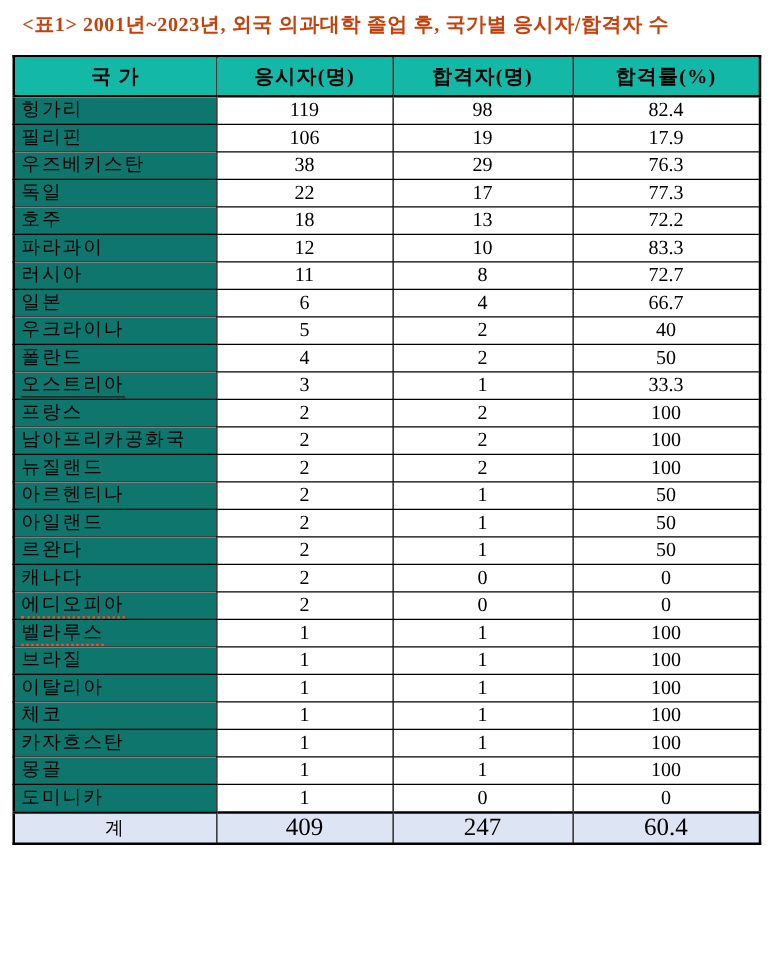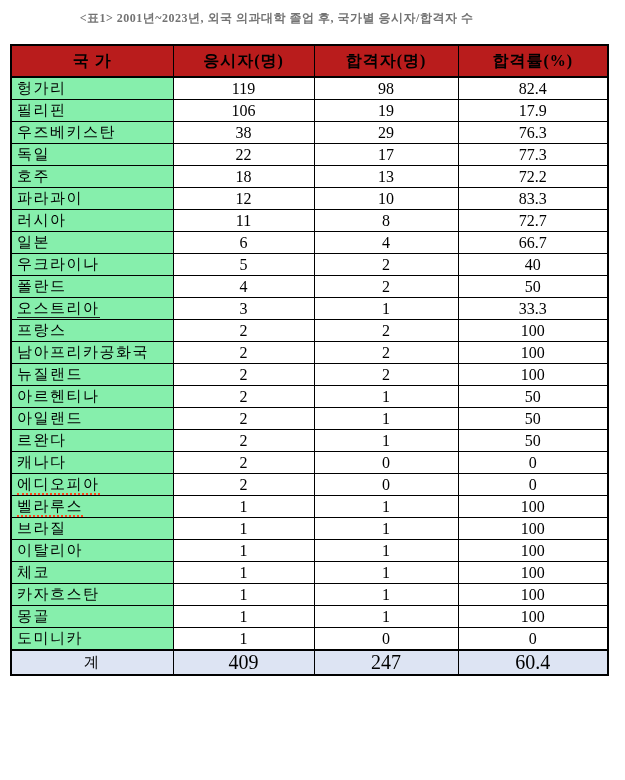--- a/index.html
+++ b/index.html
@@ -16,23 +16,23 @@
     width: 625px;
     height: 780px;
   }
   .doc-title {
     position: absolute;
     top: 10px;
     left: 0;
     width: 553px;
     text-align: center;
     font-weight: bold;
-    font-size: 12px;
+    font-size: 16px;
     letter-spacing: 0.5px;
-    color: #737373;
+    color: #c2410c;
     white-space: nowrap;
   }
   table.data-table {
     position: absolute;
     top: 44px;
     left: 10px;
     width: 597px;
     border-collapse: collapse;
     table-layout: fixed;
     border: 2px solid #000000;
@@ -40,33 +40,33 @@
   .data-table th, .data-table td {
     border: 1px solid #000000;
     padding: 0;
     font-size: 15px;
     color: #000000;
     overflow: hidden;
     white-space: nowrap;
   }
   .data-table thead th {
     height: 30px;
-    background: #b91c1c;
+    background: #14b8a6;
     font-weight: bold;
     font-size: 16px;
     text-align: center;
     letter-spacing: 1px;
     border-bottom: 2px solid #000000;
   }
   .data-table tbody td {
     height: 21px;
     line-height: 21px;
   }
   td.country {
-    background: #86efac;
+    background: #0f766e;
     text-align: left;
     padding-left: 5px;
     letter-spacing: 1.5px;
     font-size: 15px;
   }
   td.num {
     text-align: center;
     font-size: 16px;
   }
   .data-table tfoot td {

